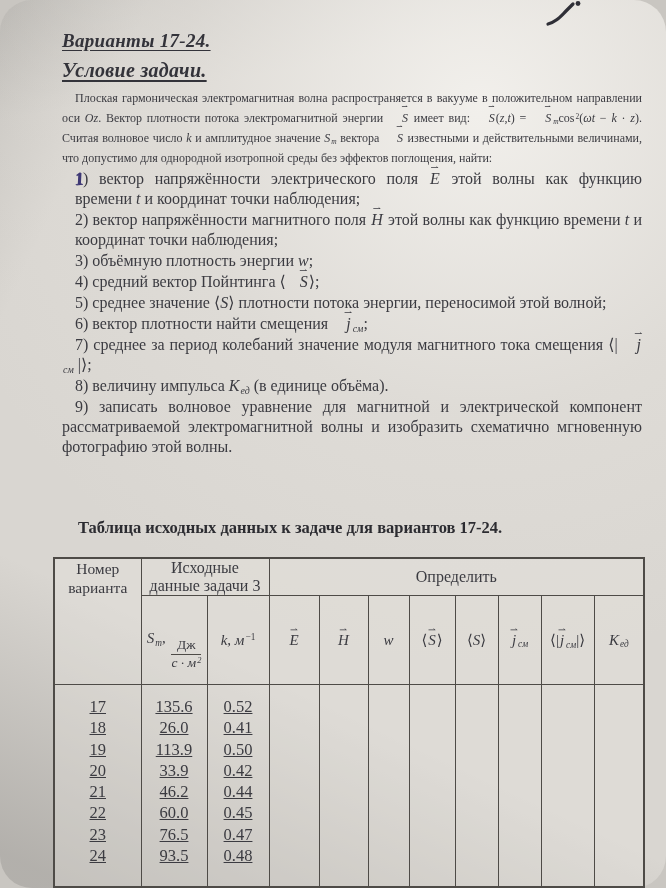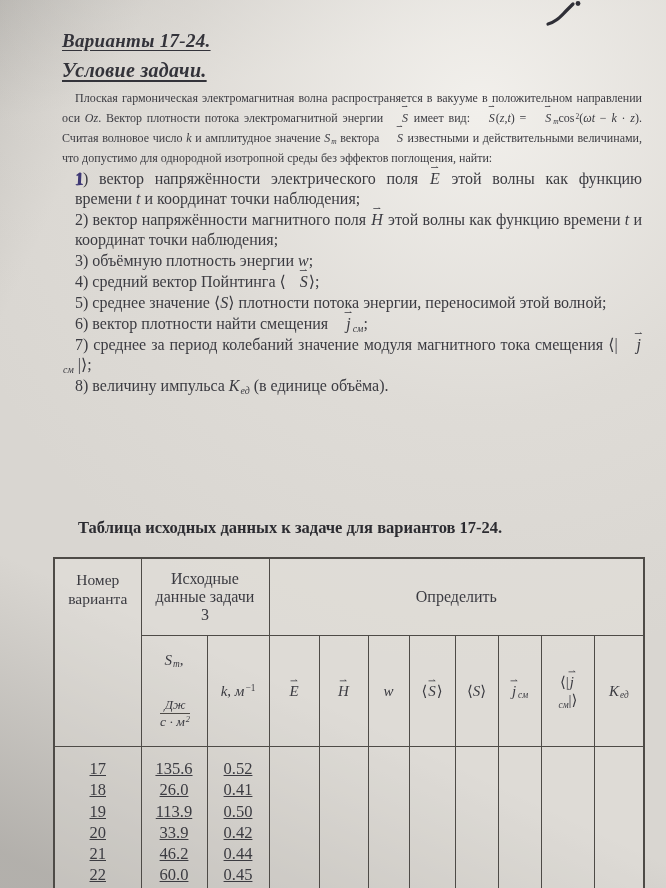--- a/index.html
+++ b/index.html
@@ -7,20 +7,21 @@
     position:relative;width:666px;height:888px;box-sizing:border-box;
     padding:30px 24px 0 62px;
     font-family:"Liberation Serif","DejaVu Serif",serif;
     color:#3b3b41;
     background-color:#d9d6d1;
     background-image:
       radial-gradient(ellipse 120% 90% at 72% 12%, rgba(243,241,237,0.95) 0%, rgba(226,223,218,0.6) 38%, rgba(0,0,0,0) 70%),
       linear-gradient(205deg, rgba(0,0,0,0) 72%, rgba(90,88,85,0.30) 97%),
       linear-gradient(115deg, rgba(118,116,112,0.22) 0%, rgba(0,0,0,0) 14%),
       linear-gradient(350deg, rgba(0,0,0,0) 88%, rgba(160,158,154,0.35) 100%);
+    border-radius: 32px;
   }
   .pen-svg{position:absolute;left:0;top:0;pointer-events:none;}
   h1.v-heading{margin:0;font-size:19px;font-weight:bold;font-style:italic;color:#33333a;
     text-decoration:underline;text-underline-offset:3px;letter-spacing:0.3px;}
   .subtitle-row{text-align:left;margin:7px 40px 0 0;}
   .subtitle-row span{font-size:20px;font-weight:bold;font-style:italic;color:#33333a;
     text-decoration:underline;text-underline-offset:3px;letter-spacing:0.3px;}
   .intro{margin:6px 0 0 0;text-align:justify;text-indent:13px;font-size:12px;line-height:20px;}
   #items{margin-top:1px;}
   .item{margin:0 0 1px 0;text-align:justify;font-size:16px;line-height:20px;text-indent:13px;}
@@ -29,28 +30,28 @@
   .vec{position:relative;display:inline-block;font-style:italic;padding:0 1px;}
   .vec::before{content:"⇀";position:absolute;left:48%;transform:translateX(-50%);top:-0.62em;
     font-size:0.62em;font-style:normal;line-height:1;}
   .msub{font-size:0.62em;line-height:0;font-style:italic;position:relative;top:0.28em;margin-left:1px;vertical-align:baseline;}
   .msup{font-size:0.62em;line-height:0;position:relative;top:-0.45em;margin-left:1px;vertical-align:baseline;}
   .pen-digit{color:#3e3875;font-weight:bold;font-style:italic;display:inline-block;
     transform:rotate(-7deg) scale(1.12);text-shadow:0.6px 0.4px 0 #3e3875;}
   .caption{position:absolute;left:78px;top:518px;margin:0;font-size:16.5px;font-weight:bold;color:#2c2c31;}
   table.data-table{position:absolute;left:53px;top:557px;width:590px;border-collapse:collapse;
     table-layout:fixed;border:2px solid #4e4b47;background:rgba(232,229,224,0.35);}
-  table.data-table td{border:1.5px solid #4e4b47;padding:11px;overflow:hidden;}
+  table.data-table td{border:1.5px solid #4e4b47;padding:0;overflow:hidden;}
   td.hdr-variant{font-size:15.5px;line-height:19px;text-align:center;vertical-align:top;padding-top:11px;}
   td.group-h{height:36px;font-size:16px;text-align:center;vertical-align:middle;}
   tr.r2 td{height:88px;text-align:center;vertical-align:middle;font-size:15px;}
   tr.r3 td{height:190px;text-align:center;vertical-align:top;padding-top:11px;font-size:16.5px;text-decoration:underline;}
   .ln{line-height:21.3px;}
   .frac{display:inline-block;vertical-align:middle;text-align:center;font-size:13.5px;line-height:1.2;margin-left:2px;}
-  .fnum{display:block;border-bottom:1.2px solid #4e4b47;padding:0 3px;font-style:italic;margin-top:28px;}
+  .fnum{display:block;border-bottom:1.2px solid #4e4b47;padding:0 3px;margin-top:28px;}
   .fden{display:block;font-style:italic;}
 </style>
 </head>
 <body>
 
 <div class="paper">
 
   <svg class="pen-svg" width="666" height="60" viewBox="0 0 666 60">
     <path d="M548,24 C556,22 560,17 566,11 C569,8 571,6 573,4" fill="none" stroke="#2f2f37" stroke-width="3.2" stroke-linecap="round"></path>
     <circle cx="578" cy="3.5" r="2.4" fill="#2f2f37"></circle>
@@ -66,20 +67,21 @@
 
   <div id="items">
       <p class="item hangpad"><span><span class="pen-digit">1</span>)</span> <span>вектор напряжённости электрического поля </span><span class="vec">E</span><span> этой волны как функцию времени </span><span class="mi">t</span><span> и координат точки наблюдения;</span></p>
       <p class="item hangpad"><span>2)</span> <span>вектор напряжённости магнитного поля </span><span class="vec">H</span><span> этой волны как функцию времени </span><span class="mi">t</span><span> и координат точки наблюдения;</span></p>
       <p class="item"><span>3)</span> <span>объёмную плотность энергии </span><span class="mi">w</span><span>;</span></p>
       <p class="item"><span>4)</span> <span>средний вектор Пойнтинга ⟨</span><span class="vec">S</span><span>⟩;</span></p>
       <p class="item"><span>5)</span> <span>среднее значение ⟨</span><span class="mi">S</span><span>⟩ плотности потока энергии, переносимой этой волной;</span></p>
       <p class="item"><span>6)</span> <span>вектор плотности найти смещения </span><span class="vec">j</span><sub class="msub">см</sub><span>;</span></p>
       <p class="item"><span>7)</span> <span>среднее за период колебаний значение модуля магнитного тока смещения ⟨| </span><span class="vec">j</span><sub class="msub">см</sub><span> |⟩;</span></p>
       <p class="item"><span>8)</span> <span>величину импульса </span><span class="mi">K</span><sub class="msub">ед</sub><span> (в единице объёма).</span></p>
+      <p class="item"><span>9)</span> <span>записать волновое уравнение для магнитной и электрической компонент рассматриваемой электромагнитной волны и изобразить схематично мгновенную фотографию этой волны.</span></p>
     </div>
 
   <p class="caption">Таблица исходных данных к задаче для вариантов 17-24.</p>
 
   <table class="data-table">
     <colgroup>
       <col style="width:87px">
         <col style="width:66px">
         <col style="width:62px">
       <col style="width:50px">

